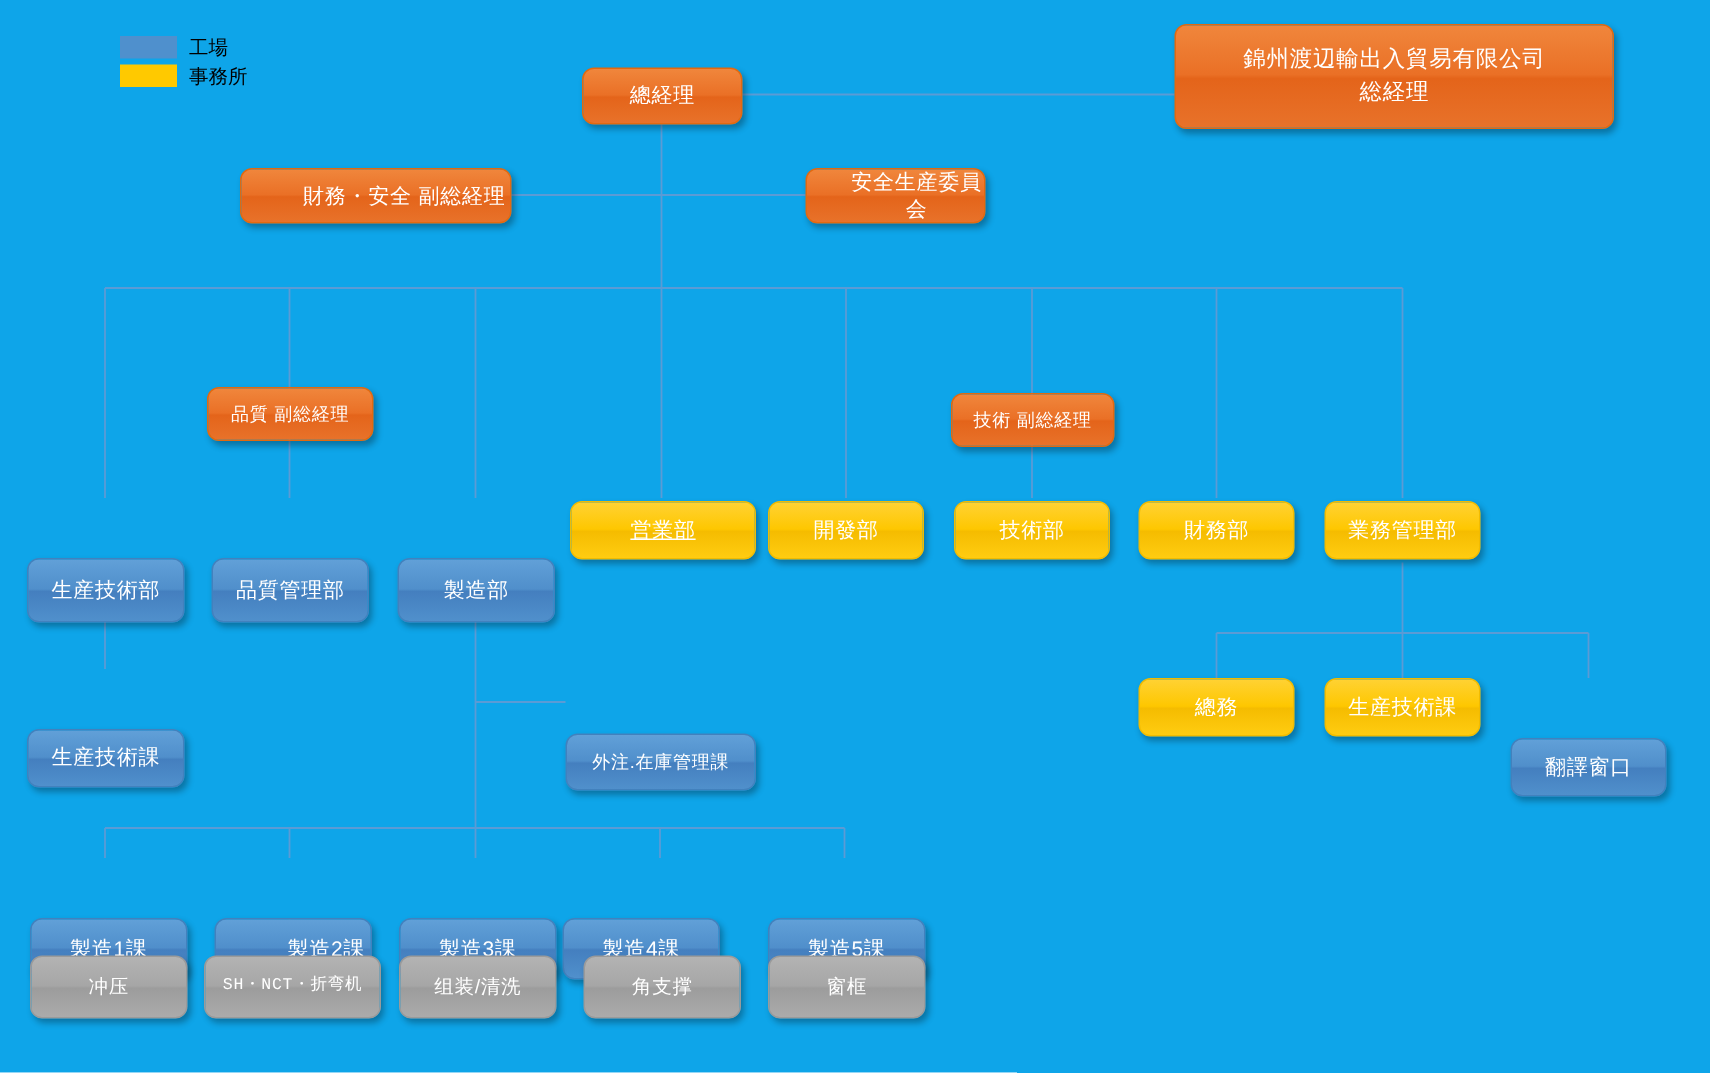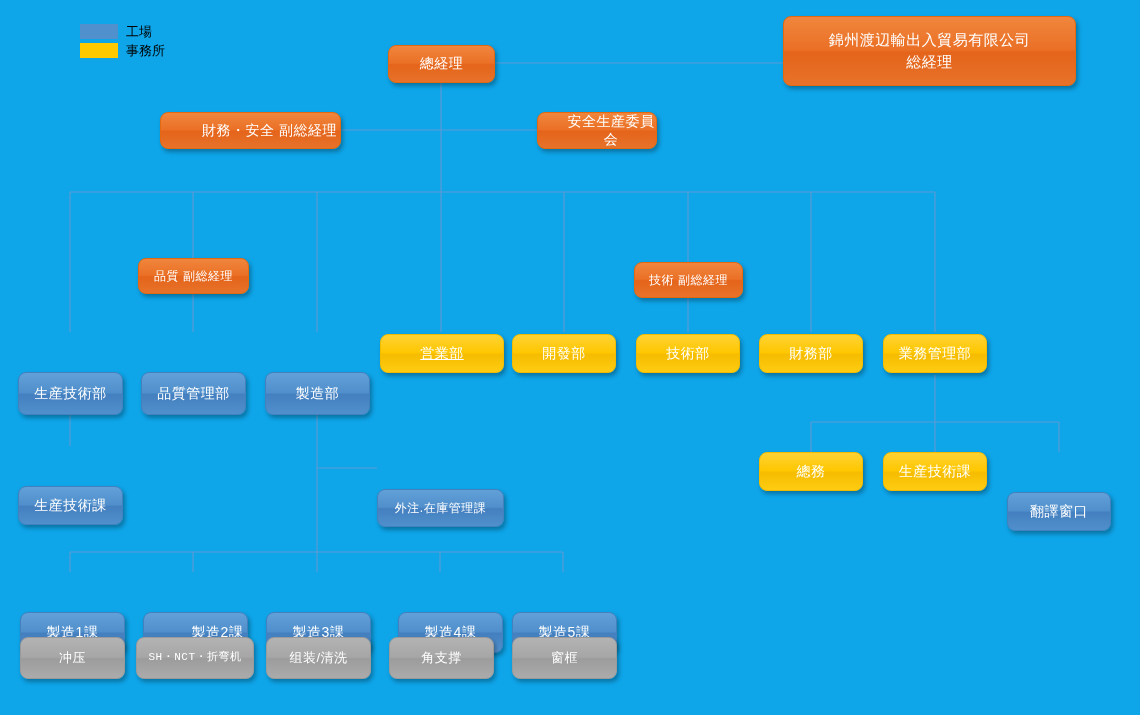--- a/index.html
+++ b/index.html
@@ -193,21 +193,21 @@
 
   <div class="node yellow" style="left:759px; top:452px; width:104px; height:39px;">總務</div>
 
   <div class="node yellow" style="left:883px; top:452px; width:104px; height:39px;">生産技術課</div>
 
   <div class="node blue" style="left:1007px; top:452px; width:104px; height:39px;">翻譯窗口</div>
 
   <div class="node blue" style="left:20px; top:572px; width:105px; height:41px;">製造1課</div>
   <div class="node blue" style="left:143px; top:572px; width:105px; height:41px;padding-left:44px;">製造2課</div>
   <div class="node blue" style="left:266px; top:572px; width:105px; height:41px;">製造3課</div>
-  <div class="node blue" style="left:398px; top:572px; width:105px; height:41px;">製造4課</div>
+  <div class="node blue" style="left:375px; top:572px; width:105px; height:41px;">製造4課</div>
   <div class="node blue" style="left:512px; top:572px; width:105px; height:41px;">製造5課</div>
 
   <div class="node gray" style="left:20px; top:637px; width:105px; height:42px;">冲压</div>
   <div class="node gray tiny" style="left:136px; top:637px; width:118px; height:42px;">SH・NCT・折弯机</div>
   <div class="node gray" style="left:266px; top:637px; width:105px; height:42px;">组装/清洗</div>
   <div class="node gray" style="left:389px; top:637px; width:105px; height:42px;">角支撑</div>
   <div class="node gray" style="left:512px; top:637px; width:105px; height:42px;">窗框</div>
 
 </div>
 

